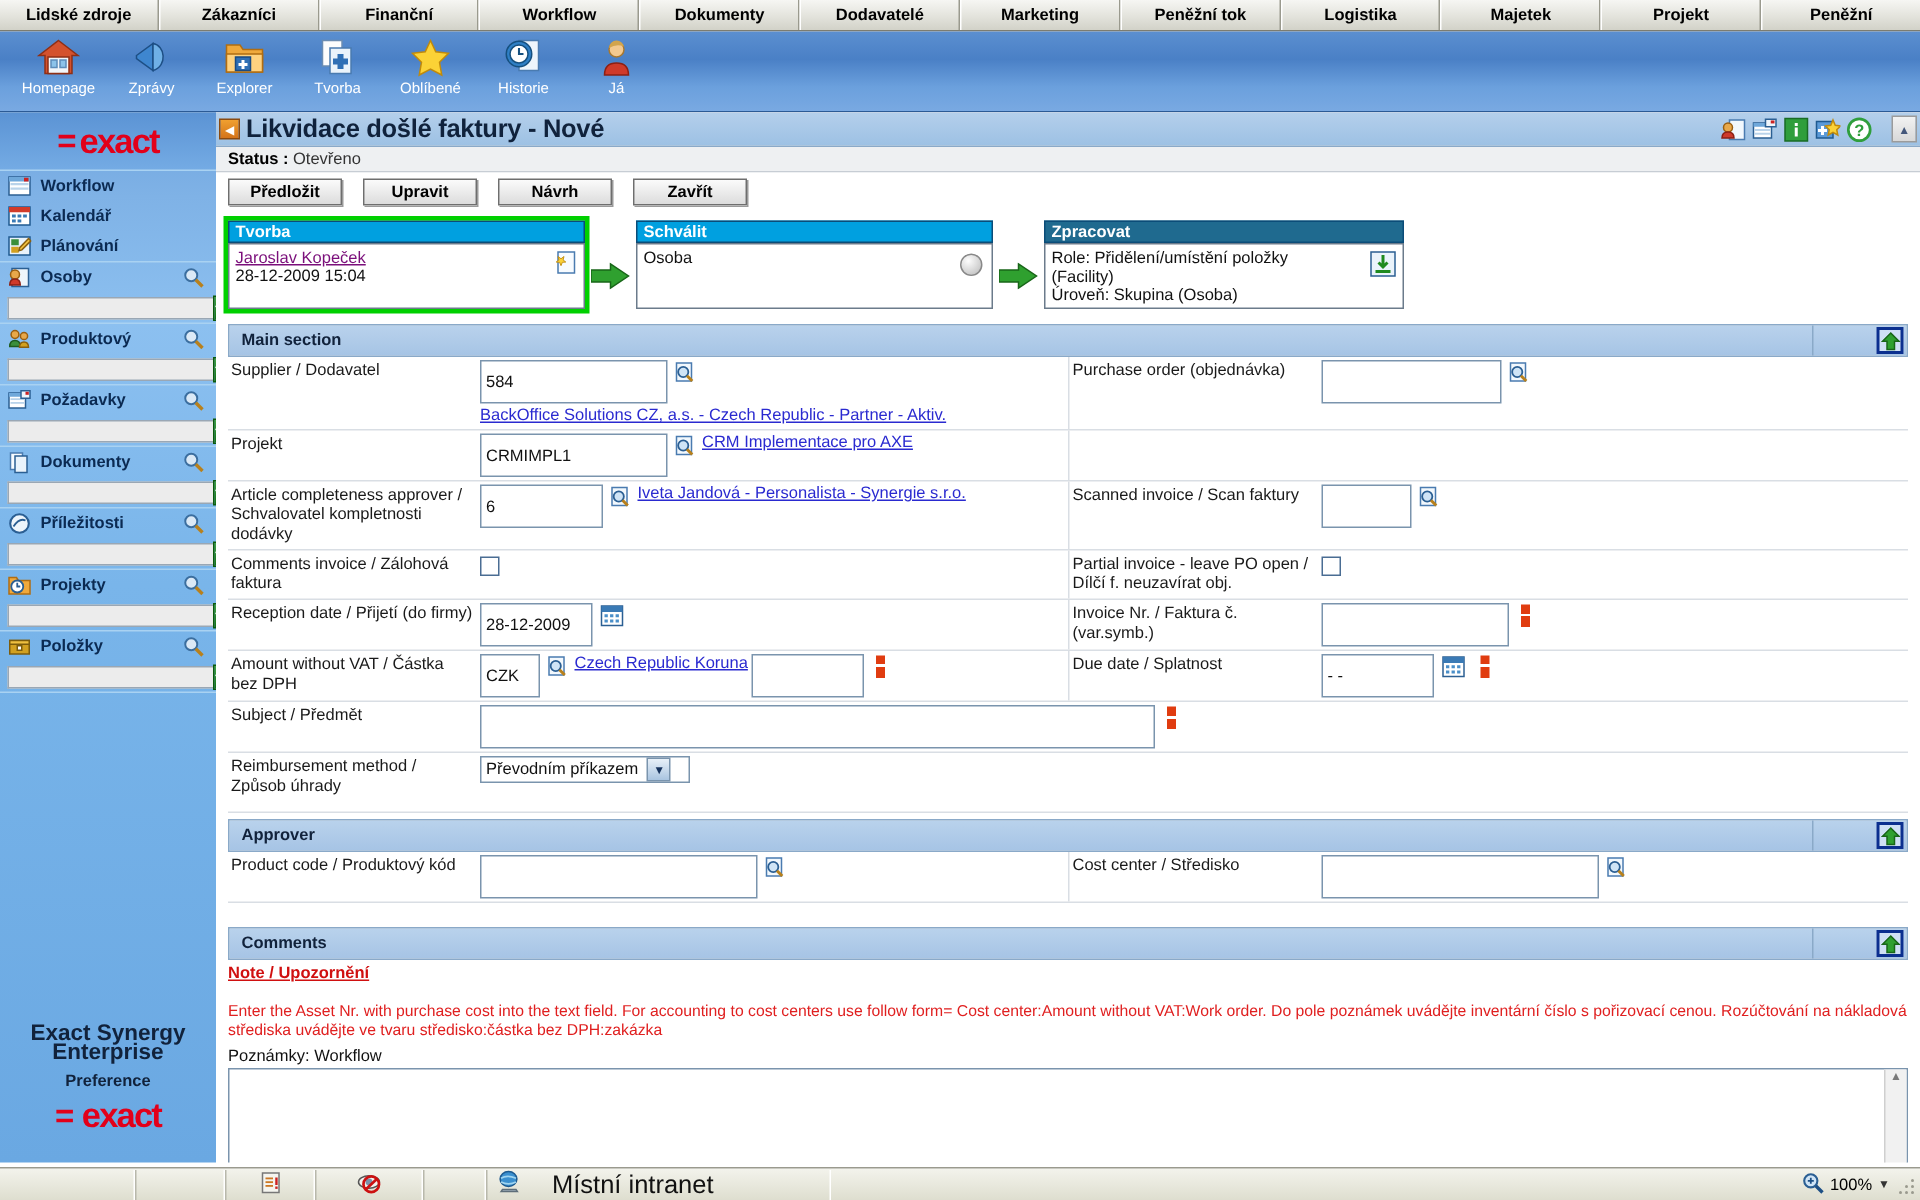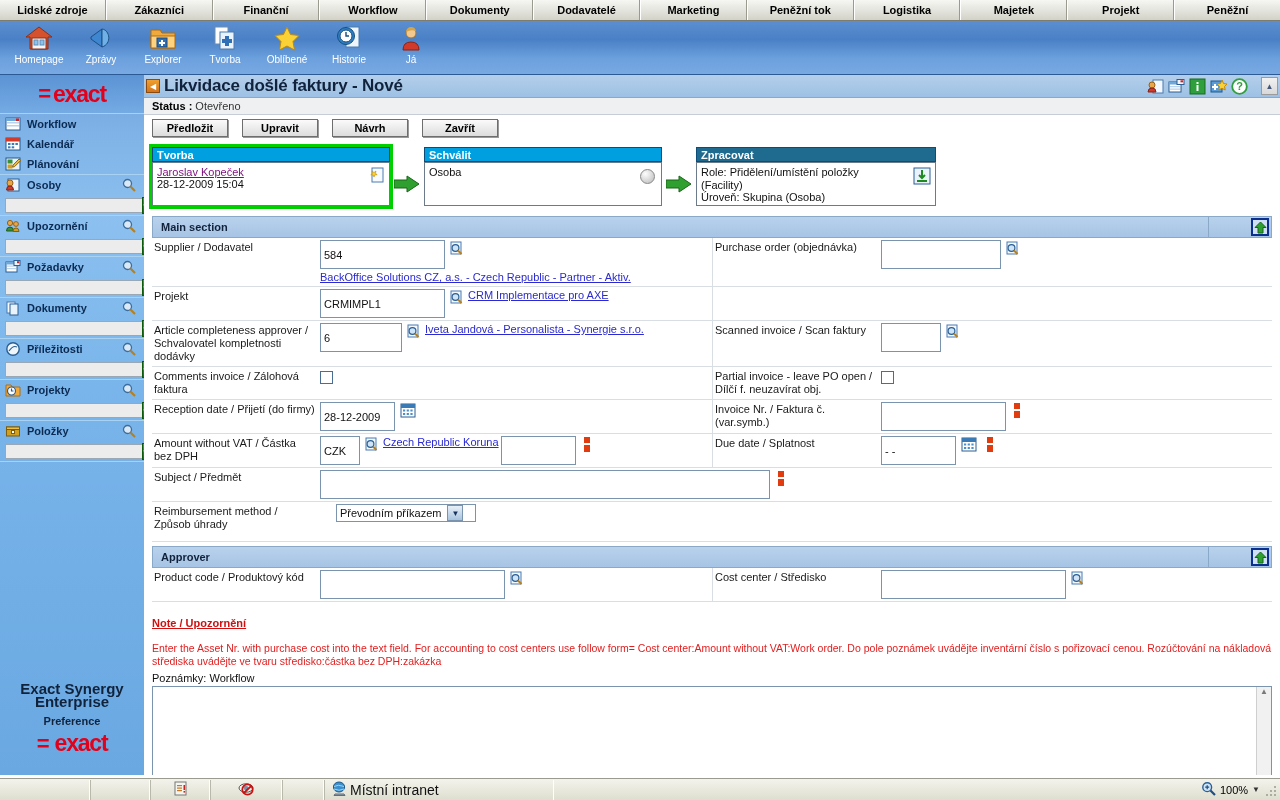--- a/index.html
+++ b/index.html
@@ -216,21 +216,21 @@
   .tbar span { font-size: 8px; color: #7a7a7a; }
 
   
   .winstatus {
     position: absolute; bottom: 0; left: 0; width: 1280px; height: 22px;
     background: linear-gradient(to bottom,#f3f3ec,#dedecf);
     border-top: 1px solid #9a9a8e; display: flex; align-items: center;
   }
   .ws-cell { height: 20px; border-left: 1px solid #b8b8ab; border-right: 1px solid #ffffff;
              display: flex; align-items: center; padding: 0 6px; }
-  .ws-zone { display: flex; align-items: center; gap: 3px; font-size: 14px; color: #111; }
+  .ws-zone { display: flex; align-items: center; gap: 21px; font-size: 17px; color: #111; }
   .ws-zoom { margin-left: auto; display: flex; align-items: center; gap: 4px;
              padding-right: 20px; font-size: 11px; }
   .grip { position: absolute; right: 2px; bottom: 2px; width: 14px; height: 14px; }
 </style>
 </head>
 <body>
 
 <div id="app">
 
   <div class="menubar">
@@ -400,21 +400,21 @@
     <div class="sb-group">
       <div class="sb-row">
         <span class="sb-icon">
           <svg width="16" height="16">
               <circle cx="5" cy="5" r="2.6" fill="#e8a84a" stroke="#9a5f12"></circle>
               <path d="M1.5 13 q0 -4 3.5 -4 q3.5 0 3.5 4 z" fill="#3b8f3b" stroke="#1e5c1e"></path>
               <circle cx="11" cy="6" r="2.4" fill="#e8a84a" stroke="#9a5f12"></circle>
               <path d="M8 13.5 q0 -3.5 3 -3.5 q3 0 3 3.5 z" fill="#d2a020" stroke="#8a6010"></path>
             </svg>
         </span>
-        <span class="sb-text">Upozornění</span>
+        <span class="sb-text">Produktový</span>
         <span class="sb-mag">
           <svg width="14" height="14">
               <circle cx="5.5" cy="5.5" r="4" fill="#dbe9f6" stroke="#3b6e9f" stroke-width="1.3"></circle>
               <path d="M8.5 8.5 L13 13" stroke="#b8801c" stroke-width="2.2"></path>
             </svg>
         </span>
       </div>
       <div class="sb-inputrow">
         <input class="sb-input" placeholder="" style="">
         <span class="sb-go">➜</span>
@@ -839,21 +839,21 @@
         <div class="fcol" style="flex:1 1 100%;">
           <div class="flabel">Subject / Předmět</div>
           <div class="fval">
             <input class="inp w450" value="" style="">
             <span class="reqmark"></span>
           </div>
         </div>
       </div>
 
       <div class="frow" style="border-bottom:none;">
-        <div class="fcol" style="flex:1 1 100%;gap:16px;">
+        <div class="fcol" style="flex:1 1 100%;">
           <div class="flabel">Reimbursement method / Způsob úhrady</div>
           <div class="fval">
             <span class="sel">
               <span>Převodním příkazem</span>
               <span class="arrow">▼</span>
             </span>
           </div>
         </div>
       </div>
     </div>
@@ -896,20 +896,29 @@
                   <path d="M9 9.5 L12.5 13" stroke="#b8801c" stroke-width="2"></path>
                 </svg>
             </span>
           </div>
         </div>
       </div>
     </div>
 
     <div style="height:12px;"></div>
 
+    <div class="sect">
+      <span class="lbl">Comments</span>
+      <span class="divline"></span>
+      <span class="upbtn">
+        <svg width="13" height="13">
+            <polygon points="6.5,1 12,6.5 9,6.5 9,12 4,12 4,6.5 1,6.5" fill="#2fa02f" stroke="#186618"></polygon>
+          </svg>
+      </span>
+    </div>
 
     <div class="notewrap">
       <div class="note-h">Note / Upozornění</div>
       <div class="note-b">Enter the Asset Nr. with purchase cost into the text field. For accounting to cost centers use follow form= Cost center:Amount without VAT:Work order. Do pole poznámek uvádějte inventární číslo s pořizovací cenou. Rozúčtování na nákladová střediska uvádějte ve tvaru středisko:částka bez DPH:zakázka</div>
       <div class="note-sub">Poznámky: Workflow</div>
     </div>
 
     <div class="tarea">
       <div class="tbar">
         <span>▲</span>

